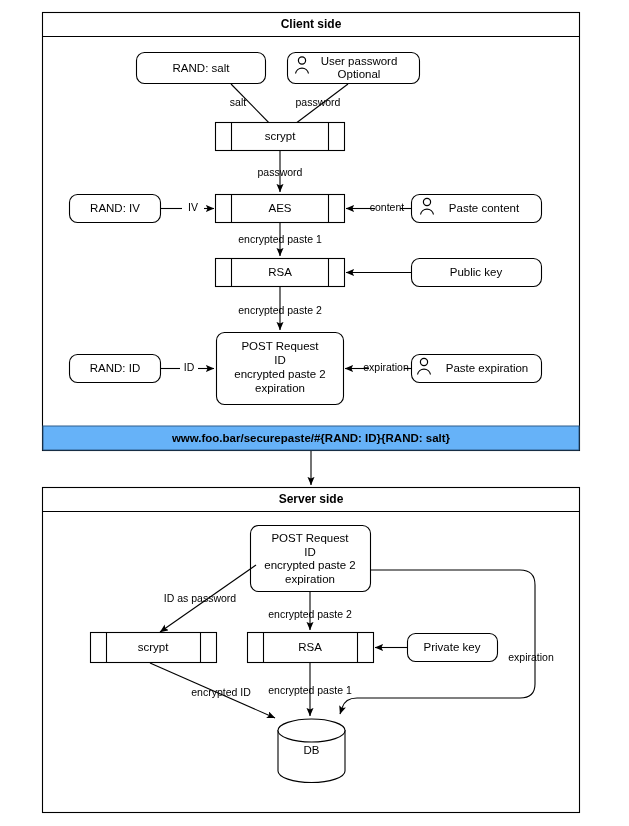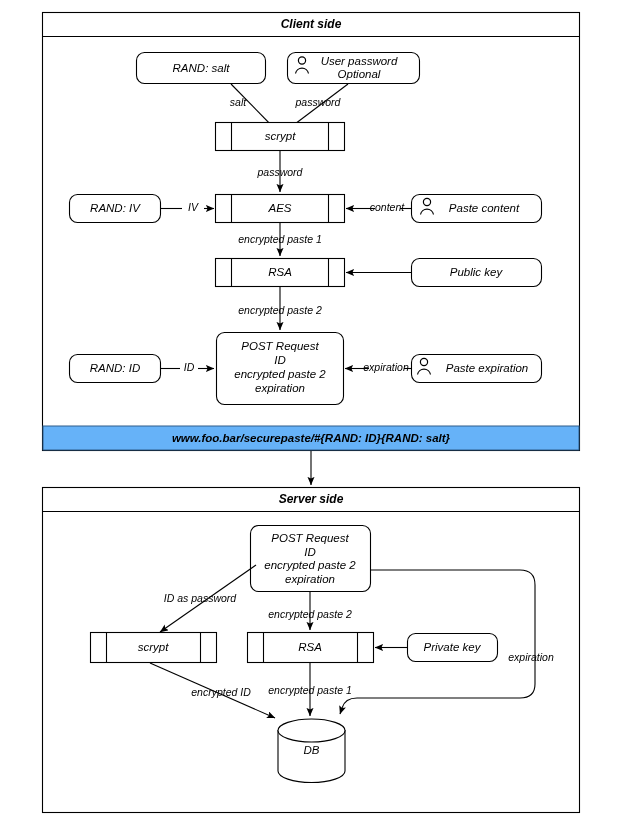--- a/index.html
+++ b/index.html
@@ -10,21 +10,20 @@
   body {
     width: 629px;
     height: 826px;
     font-family: "Liberation Sans", sans-serif;
     overflow: hidden;
   }
   #diagram-root {
     position: relative;
     width: 629px;
     height: 826px;
-    font-style: italic;
   }
   svg.diagram {
     display: block;
     width: 629px;
     height: 826px;
   }
   .shape-stroke {
     fill: #ffffff;
     stroke: #000000;
     stroke-width: 1.1;

